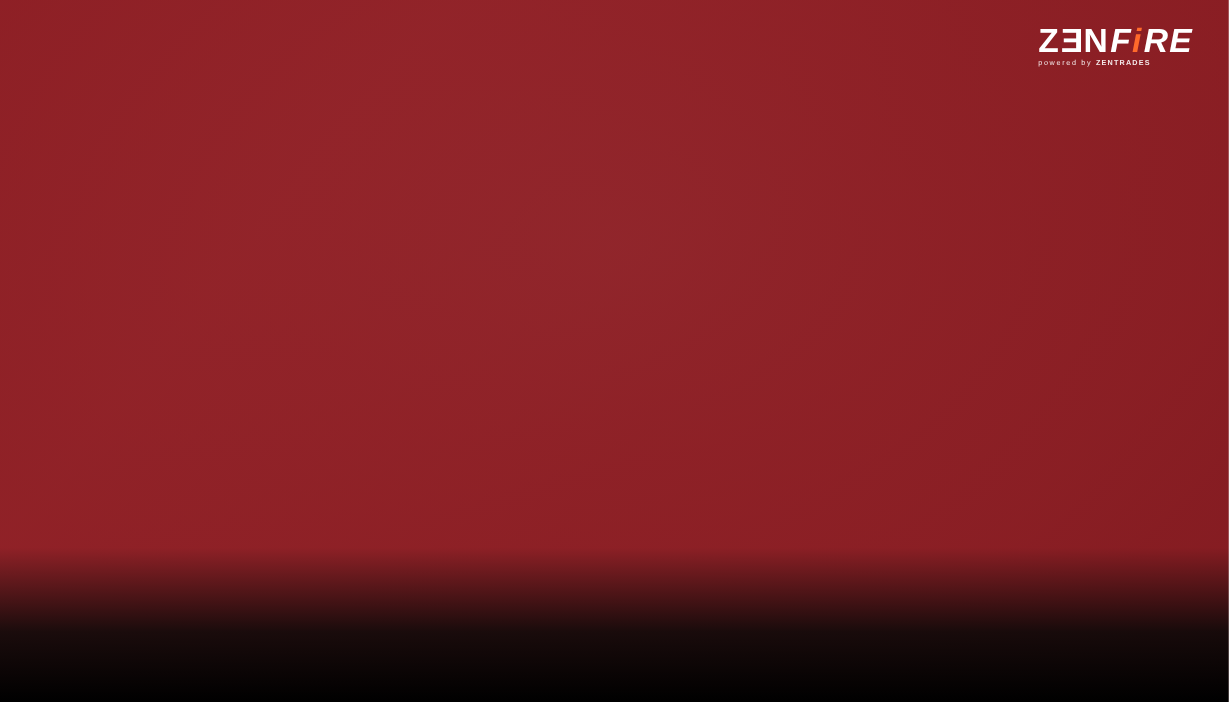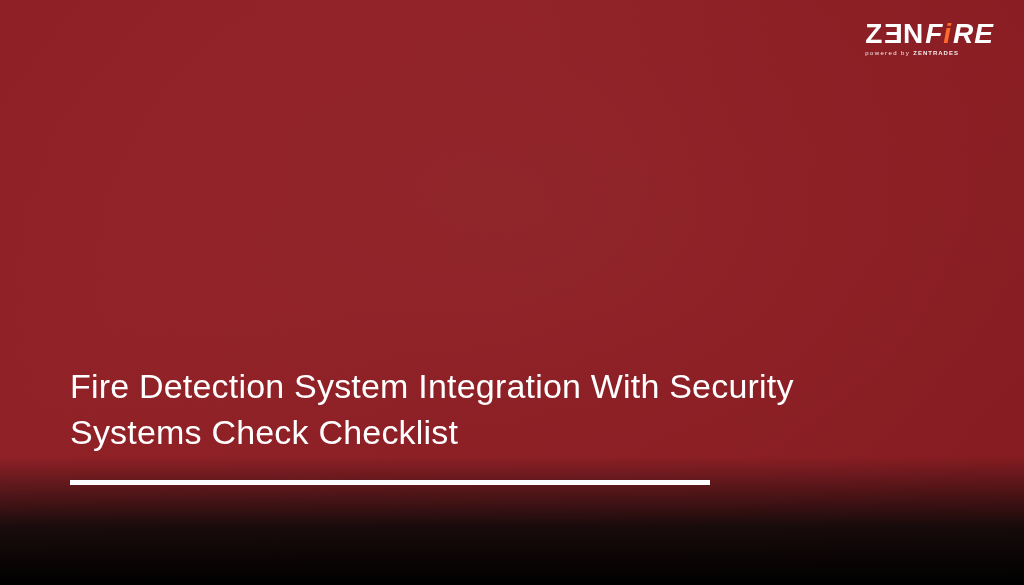--- a/index.html
+++ b/index.html
@@ -85,17 +85,13 @@
       <span class="l">N</span>
       <span class="l fire">F</span>
       <span class="l flame">i</span>
       <span class="l fire">RE</span>
     </div>
     <div class="logo-tagline">
       <span>powered by </span><span class="brand">ZENTRADES</span>
     </div>
   </div>
 
-  <div class="headline-block">
-    <h1 class="headline">Fire Detection System Integration With Security Systems Check Checklist</h1>
-    <div class="underline"></div>
-  </div>
 </div>
 
 </body></html>

